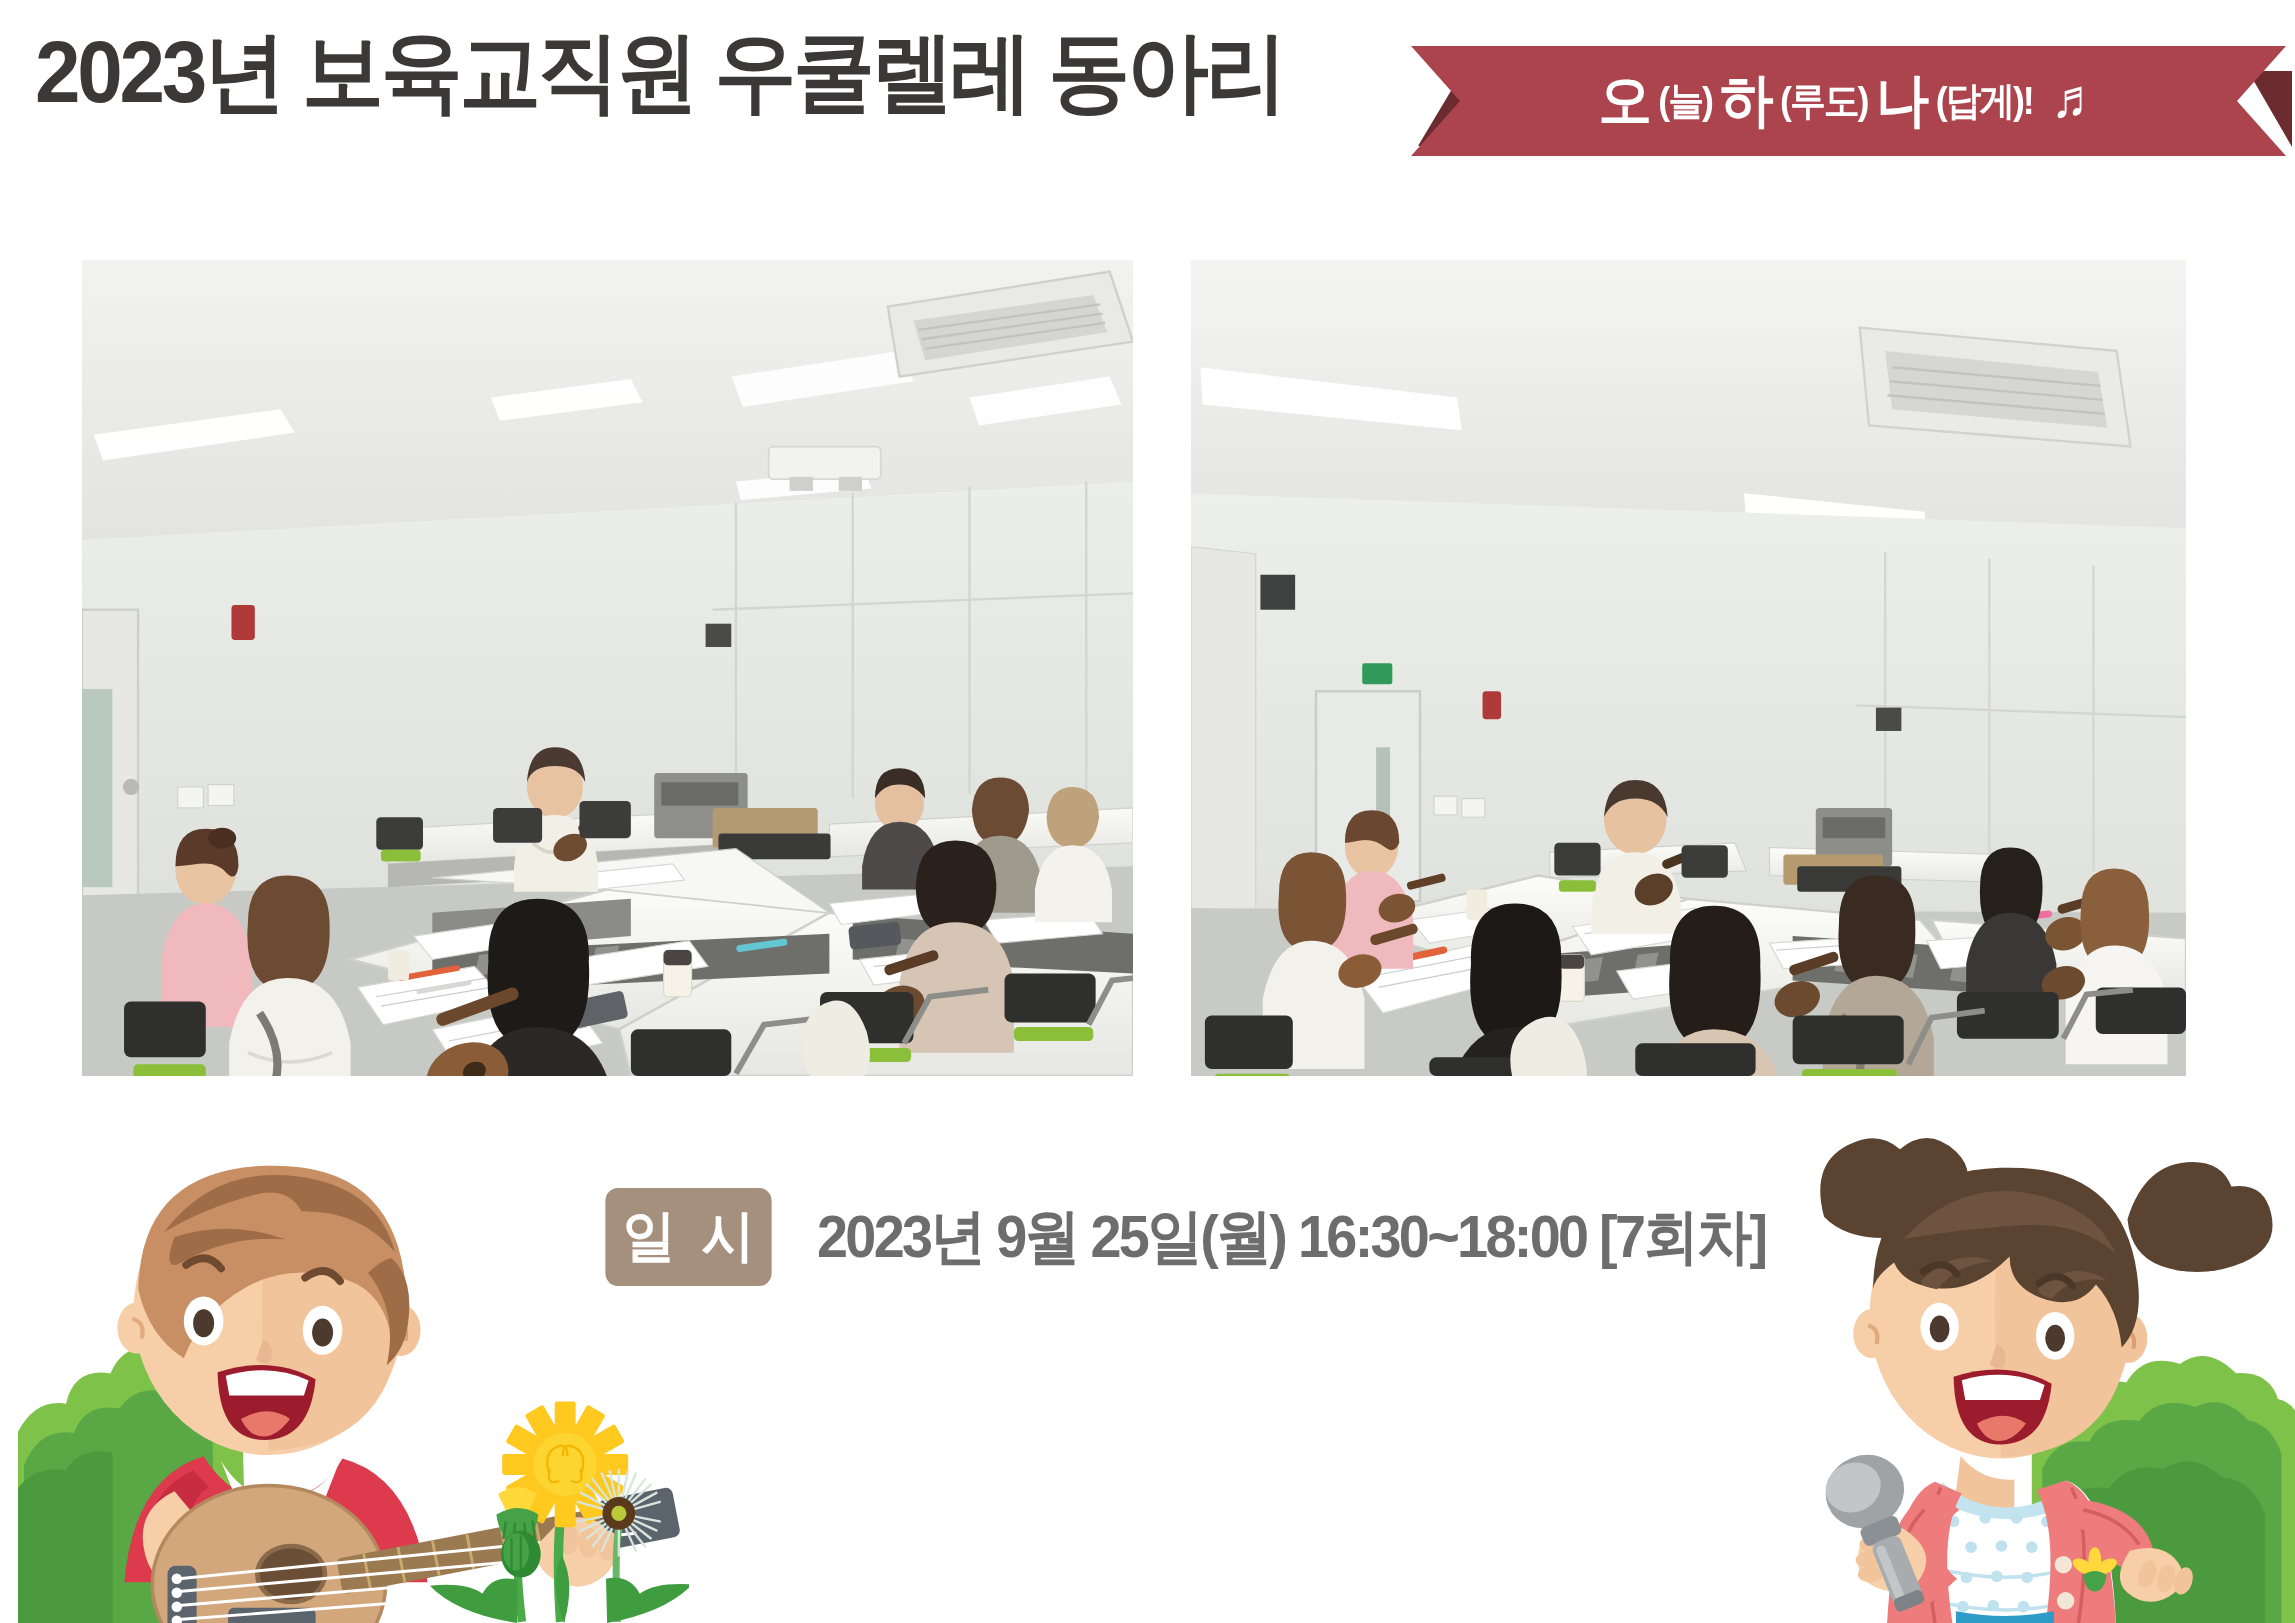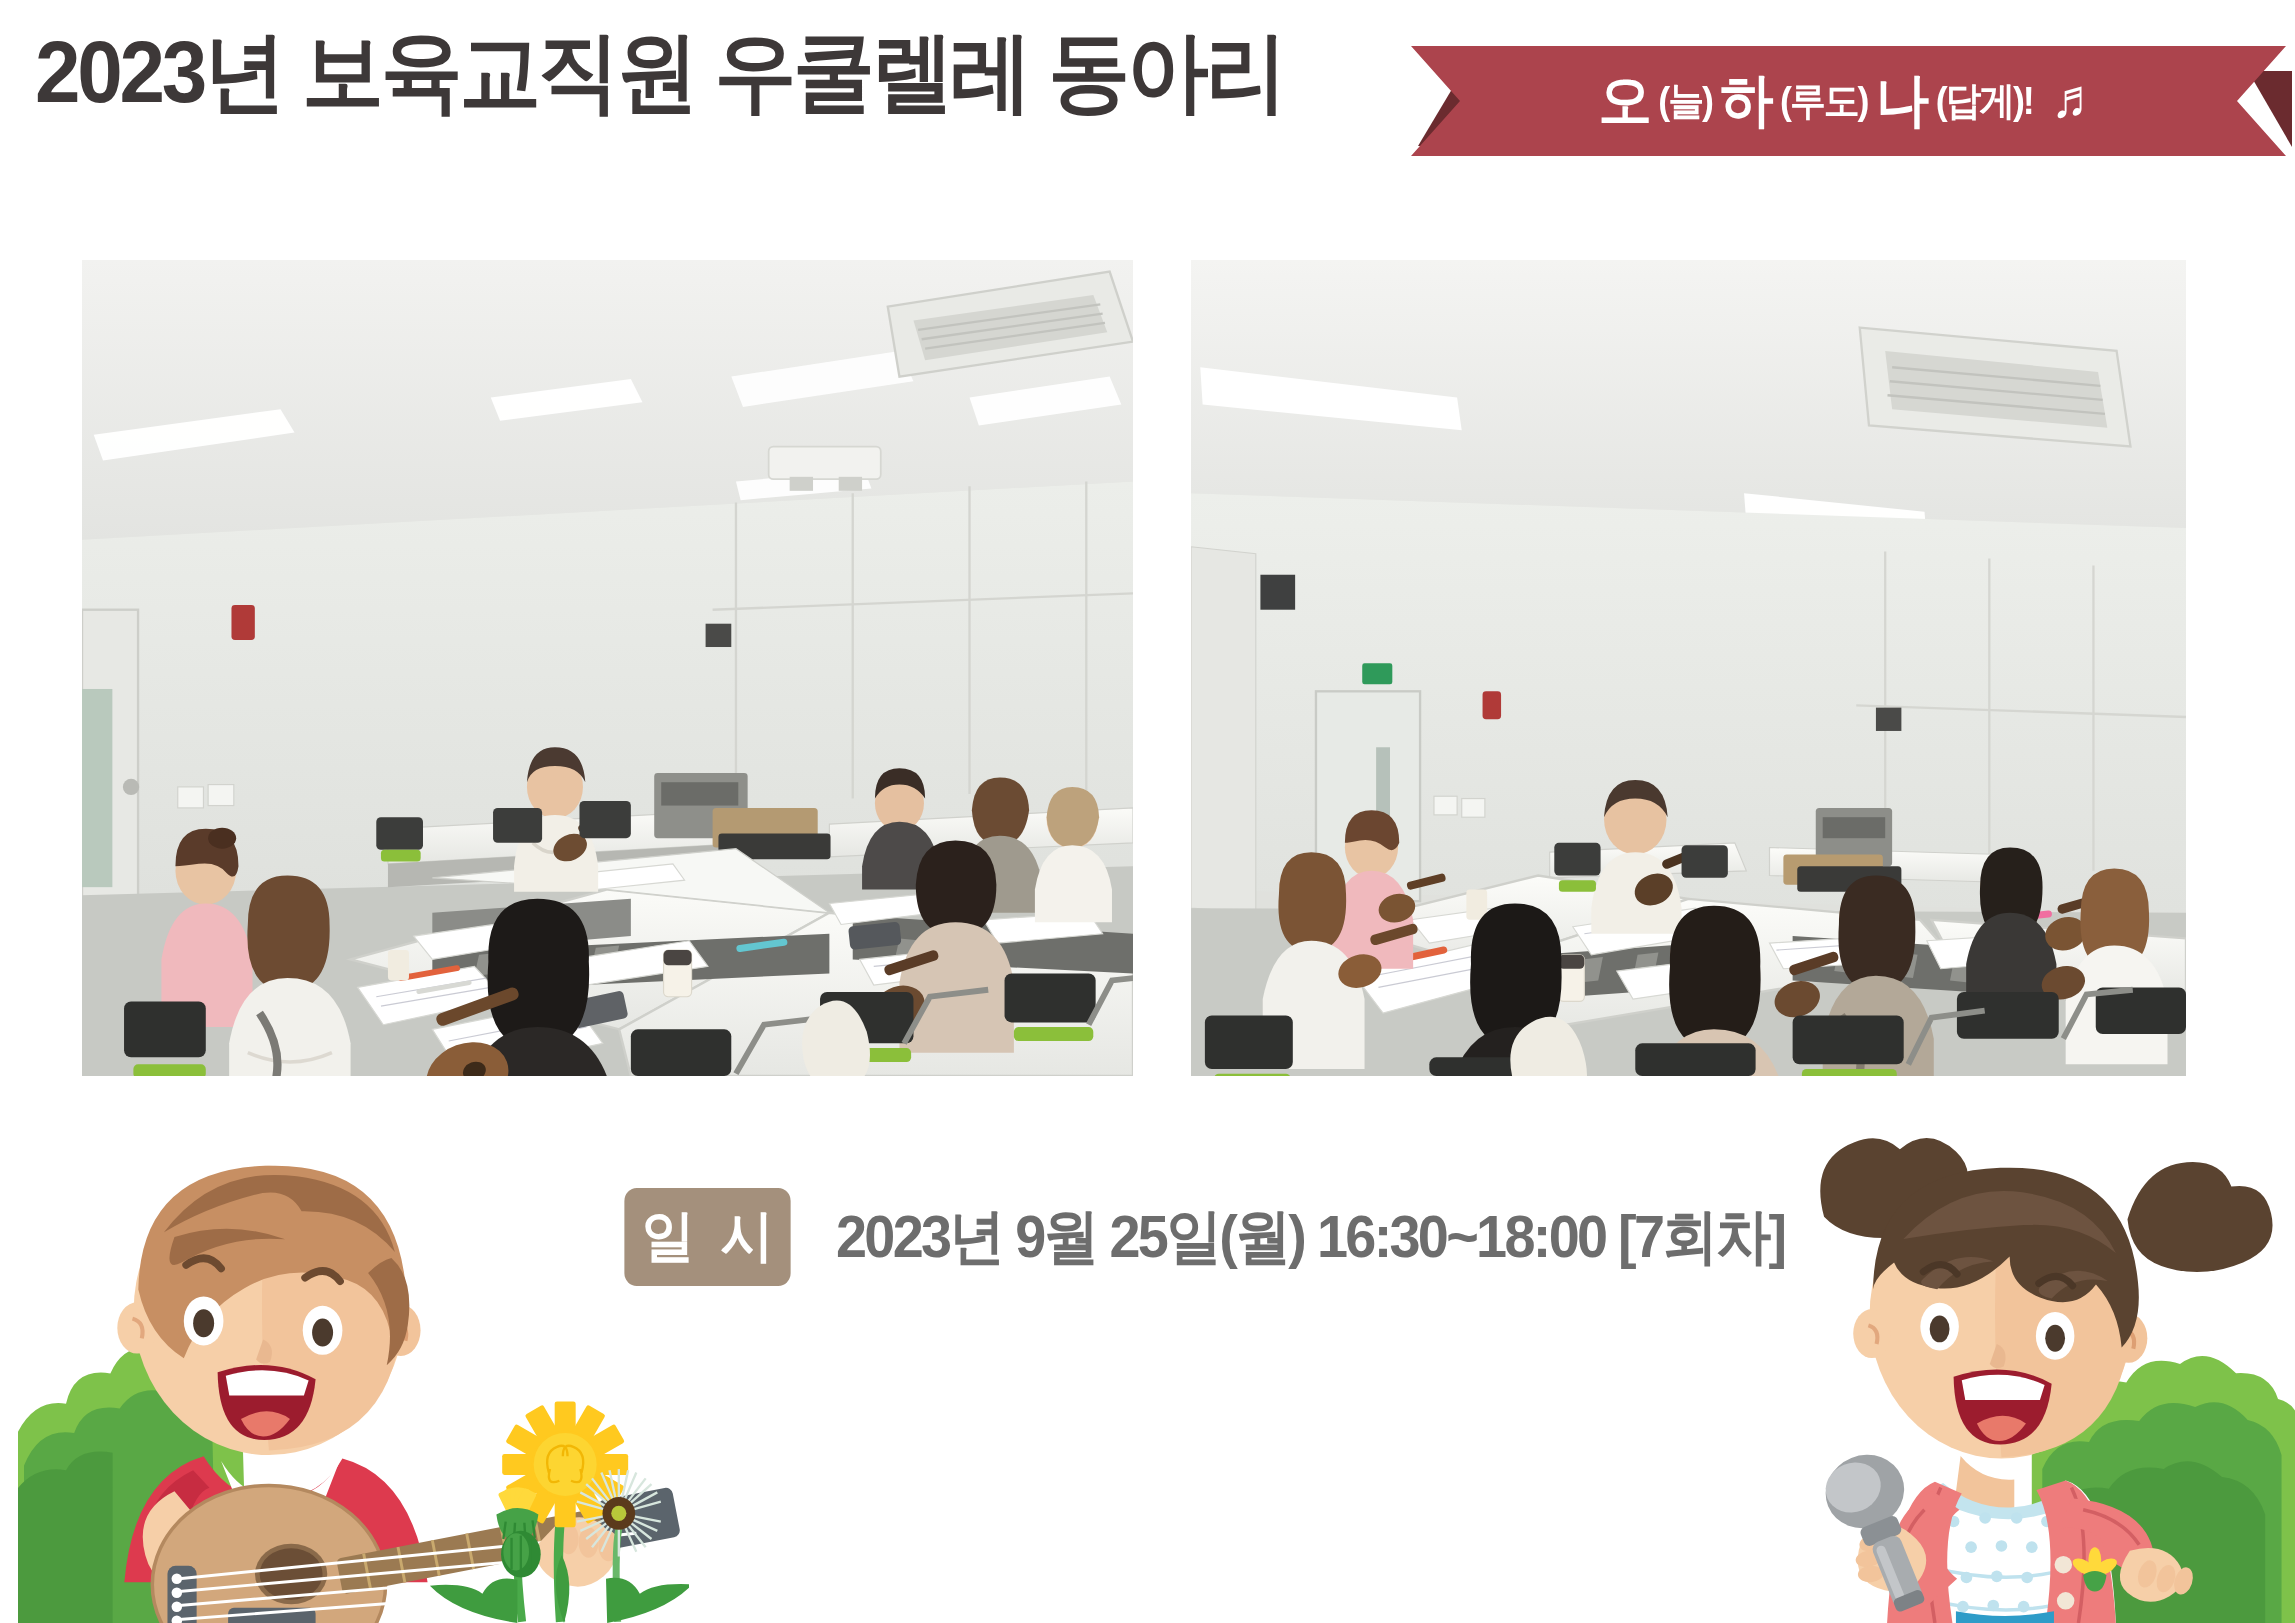--- a/index.html
+++ b/index.html
@@ -103,21 +103,21 @@
     overflow: hidden;
     background: #cfd2cf;
   }
   #photo-left  { left: 82px;  top: 260px; width: 1051px; height: 816px; }
   #photo-right { left: 1191px; top: 260px; width: 995px; height: 816px; }
   .photo svg { display: block; width: 100%; height: 100%; }
 
   
   #info {
     position: absolute;
-    left: 620px; top: 1188px;
+    left: 601px; top: 1188px;
     width: 1255px;
   }
   .info-row {
     display: flex;
     align-items: center;
     margin-bottom: 31.5px;
   }
   .info-label {
     flex: 0 0 auto;
     width: 175px; height: 98px;

